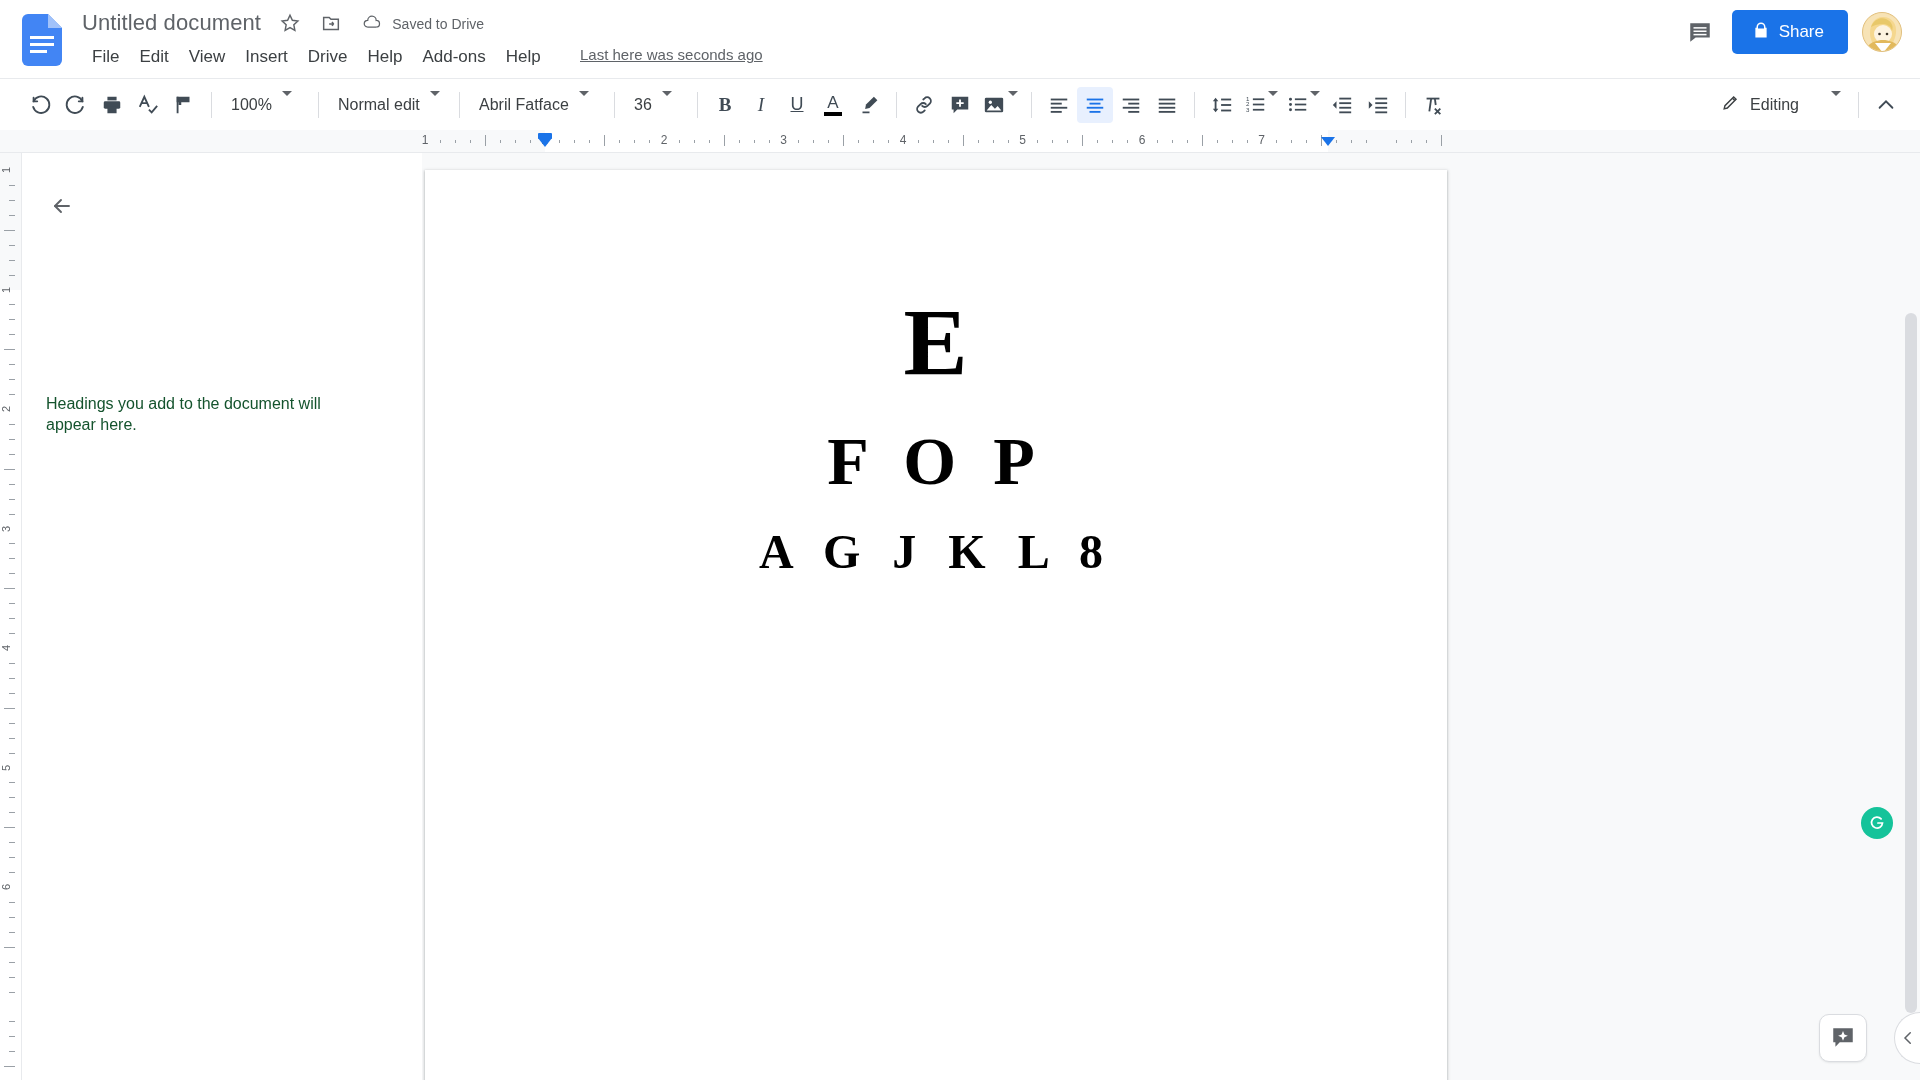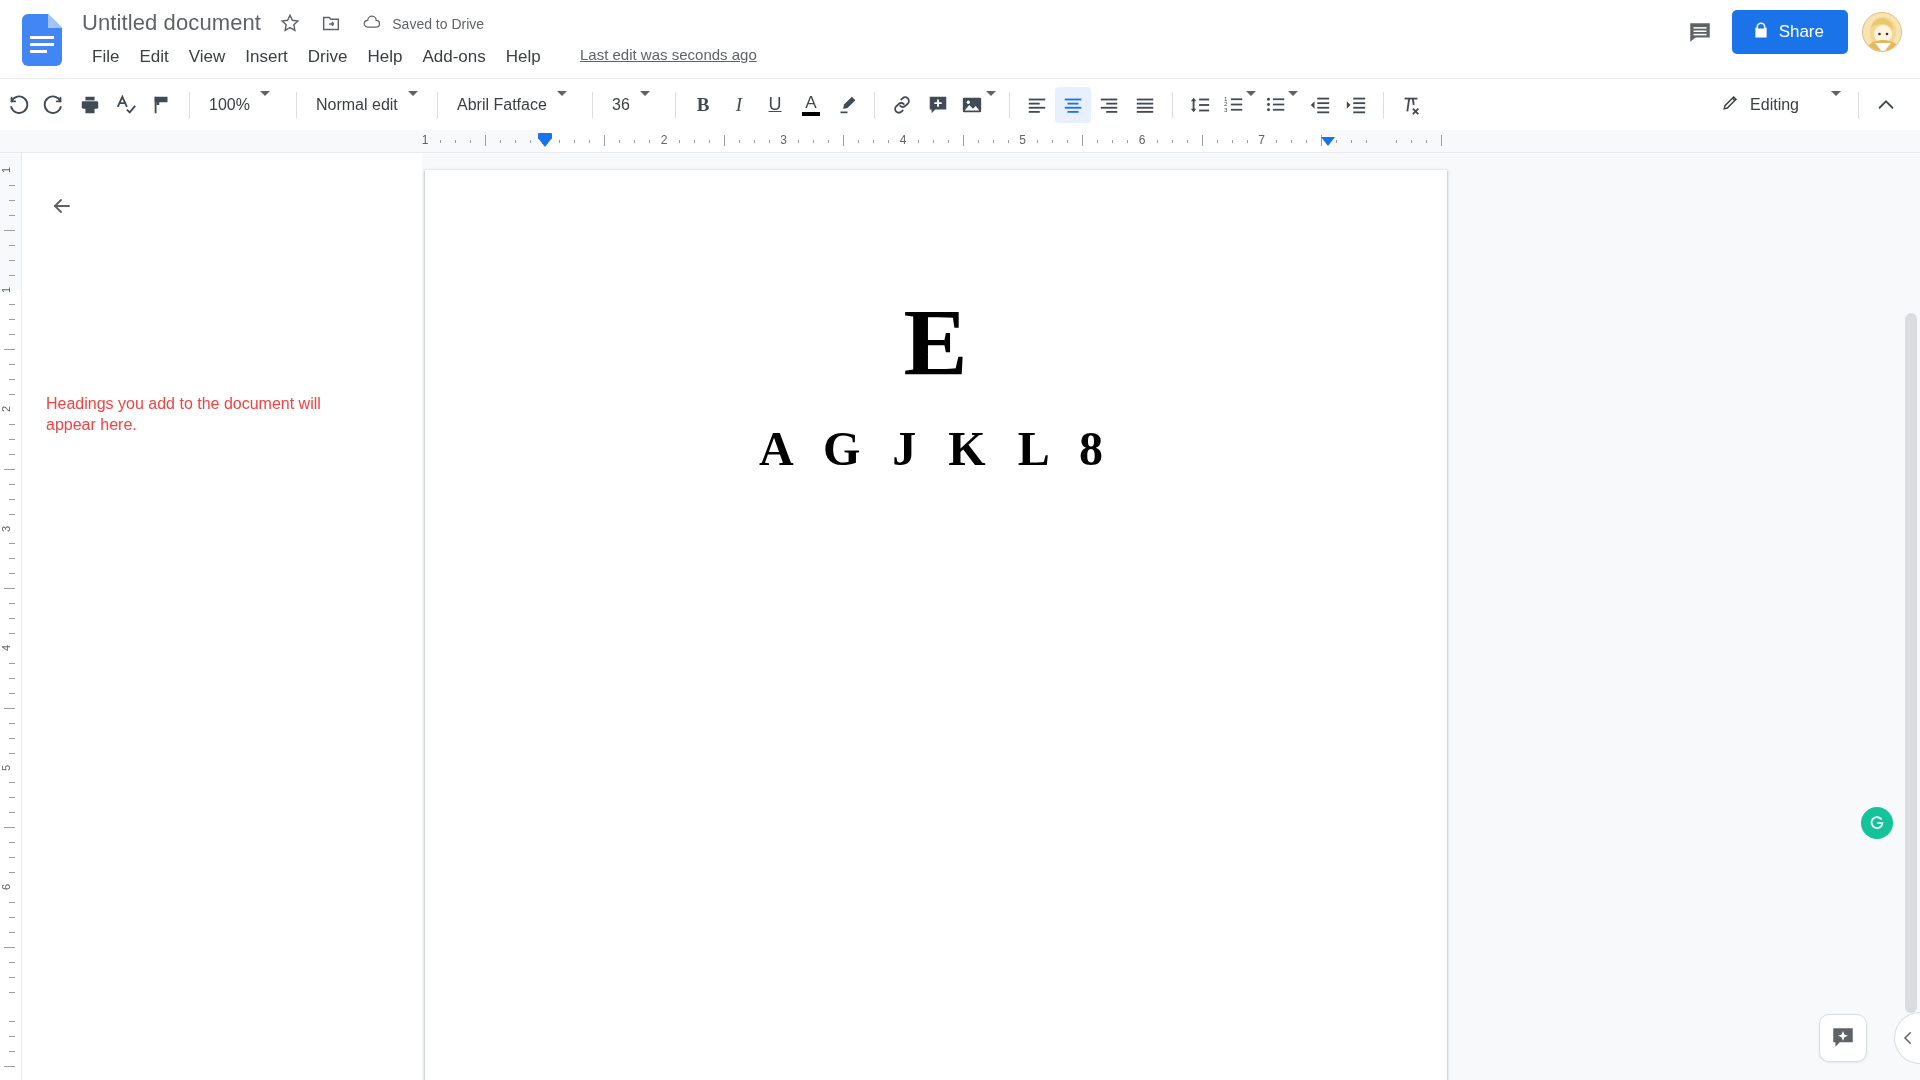--- a/index.html
+++ b/index.html
@@ -59,21 +59,21 @@
   .avatar {
     width: 40px; height: 40px; border-radius: 50%; overflow: hidden;
     background: #f0c97d; cursor: pointer; position: relative;
     border: 1px solid #e0c080;
   }
 
   
   .toolbar {
     position: absolute; top: 78px; left: 0; width: 1920px; height: 52px;
     background: #ffffff; border-top: 1px solid #e8eaed;
-    display: flex; align-items: center; 
+    display: flex; align-items: center; padding-left: 22px;
   }
   .tb-btn {
     width: 36px; height: 36px; display: flex; align-items: center; justify-content: center;
     border-radius: 4px; cursor: pointer; color: #404b55; flex: none;
   }
   .tb-btn.active { background: #e8f0fe; color: #1a73e8; }
   .tb-sep { width: 1px; height: 26px; background: #dadce0; margin: 0 9px; flex: none; }
   .tb-dd {
     display: flex; align-items: center; height: 34px; border-radius: 4px;
     cursor: pointer; color: #3c4043; font-size: 16px; padding: 0 4px 0 10px; flex:none;
@@ -128,21 +128,21 @@
     position: absolute; left: 22px; top: 153px; width: 400px; height: 927px;
     background: #ffffff;
   }
   .outline-back {
     position: absolute; left: 22px; top: 35px; width: 36px; height: 36px;
     display: flex; align-items: center; justify-content: center;
     color: #5f6368; cursor: pointer; border-radius: 50%;
   }
   .outline-empty {
     position: absolute; left: 24px; top: 240px; width: 300px;
-    font-size: 16px; color: #ef4444; line-height: 21px;
+    font-size: 16px; color: #14532d; line-height: 21px;
   }
 
   
   .canvas {
     position: absolute; left: 22px; top: 153px; right: 0; bottom: 0;
     background: #f8f9fa; width: 1898px; height: 927px; overflow: hidden;
   }
   .page {
     position: absolute; left: 403px; top: 17px;
     width: 1022px; height: 1320px;
@@ -239,21 +239,21 @@
     <div class="menu-item">File</div>
     <div class="menu-item">Edit</div>
     <div class="menu-item">View</div>
     <div class="menu-item">Insert</div>
     <div class="menu-item">Drive</div>
     <div class="menu-item">Help</div>
     <div class="menu-item">Add-ons</div>
     <div class="menu-item">Help</div>
   </div>
 
-  <div class="lastedit">Last edit was seconds ago</div>
+  <div class="lastedit">Last here was seconds ago</div>
 
   <div class="topright">
     <div class="comment-btn">
       <svg width="26" height="26" viewBox="0 0 24 24" fill="#5f6368">
         <path d="M3 4h18v13H8l-5 4z"></path>
         <rect x="6" y="7.5" width="12" height="1.4" fill="#fff"></rect>
         <rect x="6" y="10.6" width="12" height="1.4" fill="#fff"></rect>
         <rect x="6" y="13.7" width="12" height="1.4" fill="#fff"></rect>
       </svg>
     </div>
@@ -648,20 +648,21 @@
       <div class="vr-num" style="top: 608.5px;">5</div>
       <div class="vr-num" style="top: 728px;">6</div>
     </div>
 </div>
 
 <div class="canvas">
 
   <div class="page">
     <div class="page-body">
       <div class="eye-line l1">E</div>
+      <div class="eye-line l2">F O P</div>
       <div class="eye-line l3">A G J K L 8</div>
     </div>
   </div>
 
   <div class="vscroll">
     <div class="vscroll-thumb"></div>
   </div>
 
   <div class="grammarly">
     <svg width="22" height="22" viewBox="0 0 24 24" fill="none" stroke="#fff" stroke-width="1.9" stroke-linecap="round">

